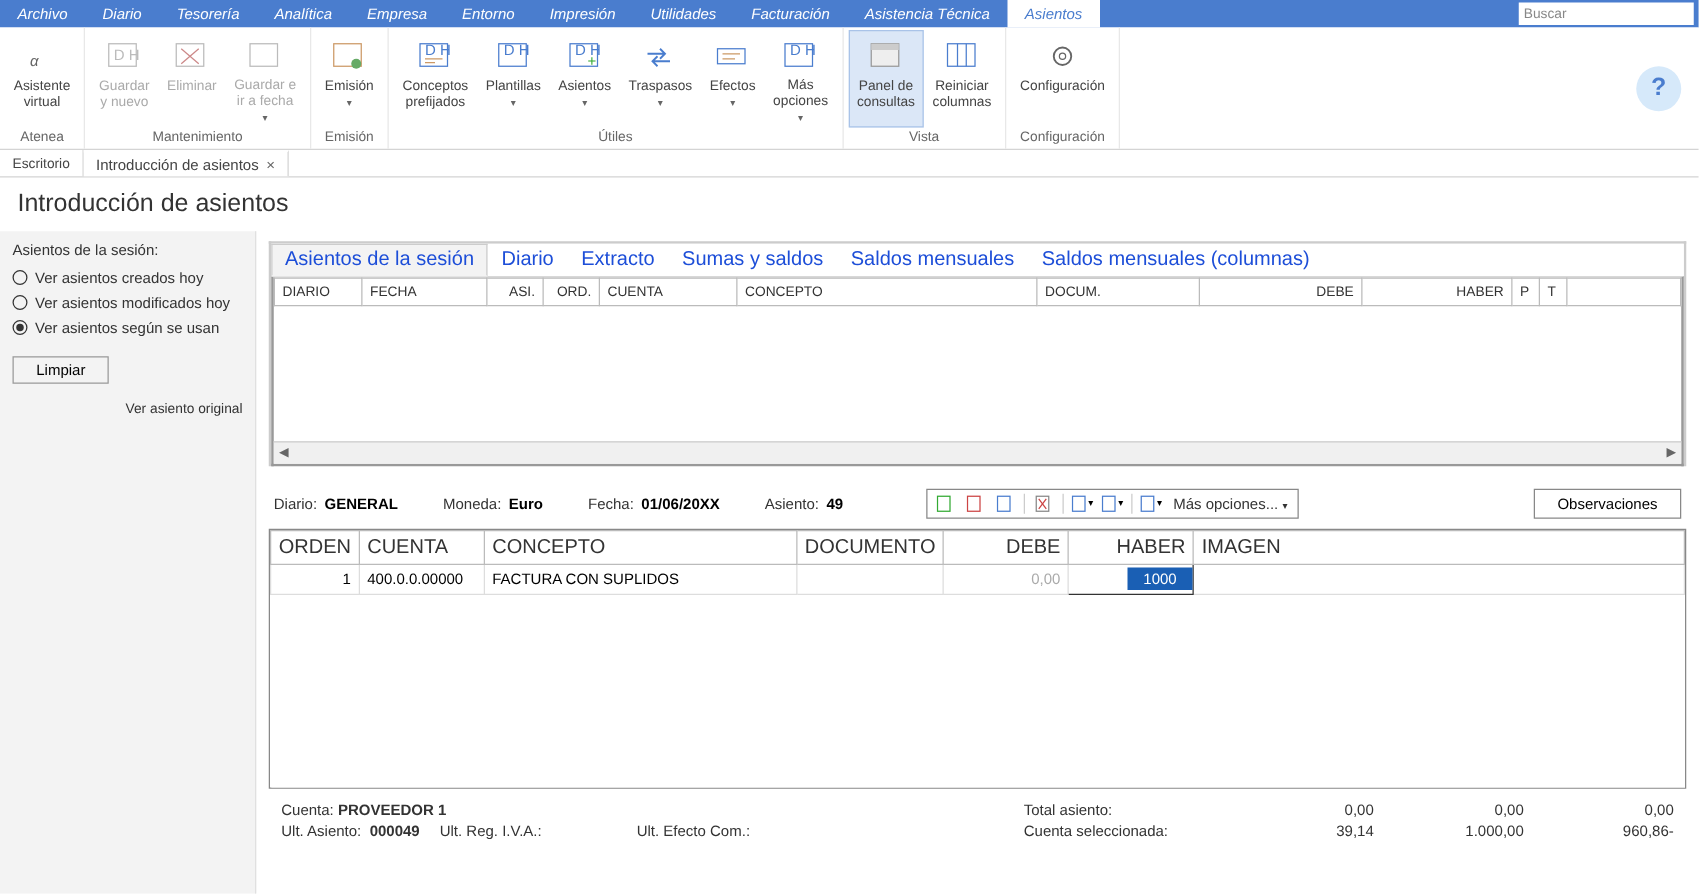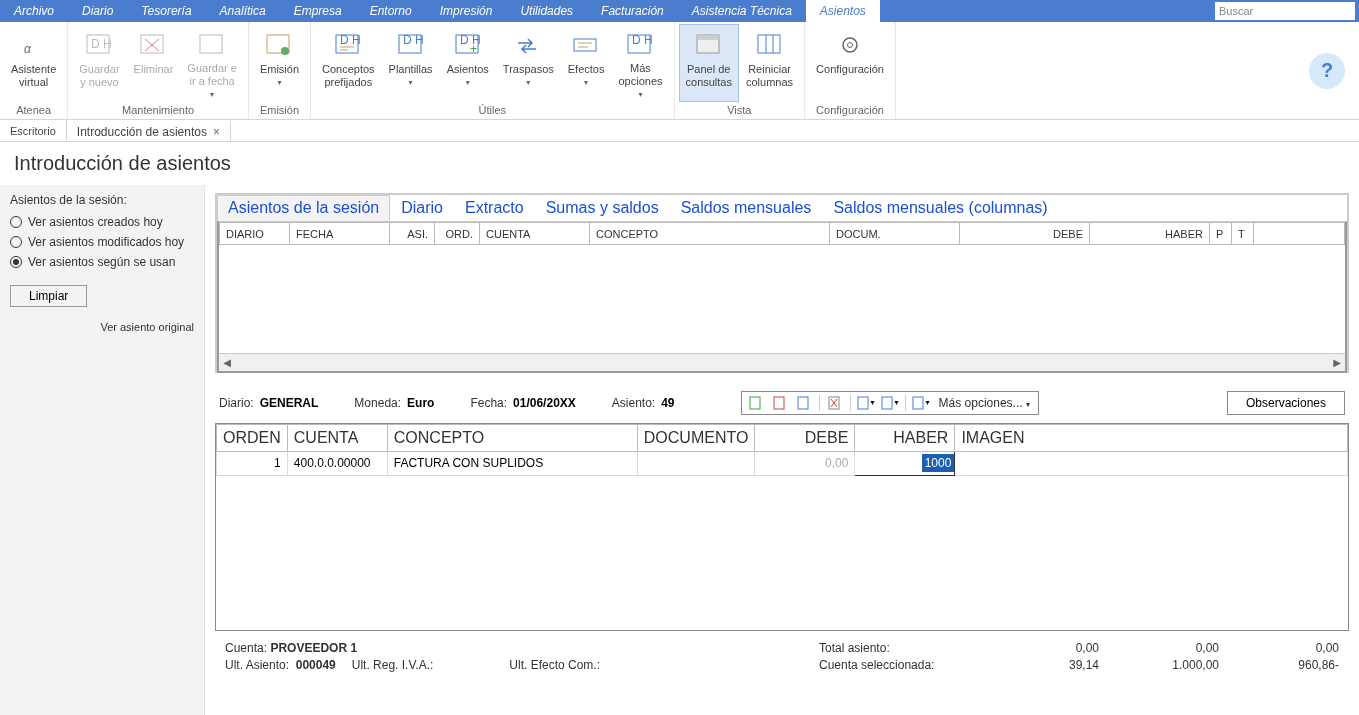--- a/index.html
+++ b/index.html
@@ -75,21 +75,21 @@
 
 
 .entry-table-wrap { border: 1px solid #888; }
 .entry-table { width: 100%; border-collapse: collapse; }
 .entry-table th { background: #fff; border: 1px solid #bbb; padding: 4px 6px; font-weight: normal; font-size: 16px; color: #333; height: 22px; }
 .entry-table th.r { text-align: right; }
 .entry-table th.l { text-align: left; }
 .entry-table td { border: 1px solid #ddd; padding: 4px 6px; font-size: 12px; height: 24px; background: #fff; }
 .entry-table td.r { text-align: right; }
 .entry-table td.editing { background: #fff; border: 1px solid #333; padding: 0; }
-.entry-table td.editing span { background: #1a5fb4; color: #fff; padding: 2px 3px; display: inline-block; float: right; }
+.entry-table td.editing span { background: #1a5fb4; color: #fff; padding: 2px 13px; display: inline-block; float: right; }
 .entry-table td.gray { color: #aaa; }
 .entry-table tbody tr.filler td { height: 155px; border: none; vertical-align: top; }
 
 
 .footer { padding: 10px 10px 0 10px; display: flex; font-size: 11px; color: #333; gap: 16px; }
 .footer-left { display: flex; flex-direction: column; gap: 3px; }
 .footer-left-row { display: flex; gap: 16px; }
 .footer-right { margin-left: auto; display: grid; grid-template-columns: 160px 100px 100px 100px; text-align: right; gap: 2px 20px; }
 .footer-right .lbl { text-align: left; }
 

